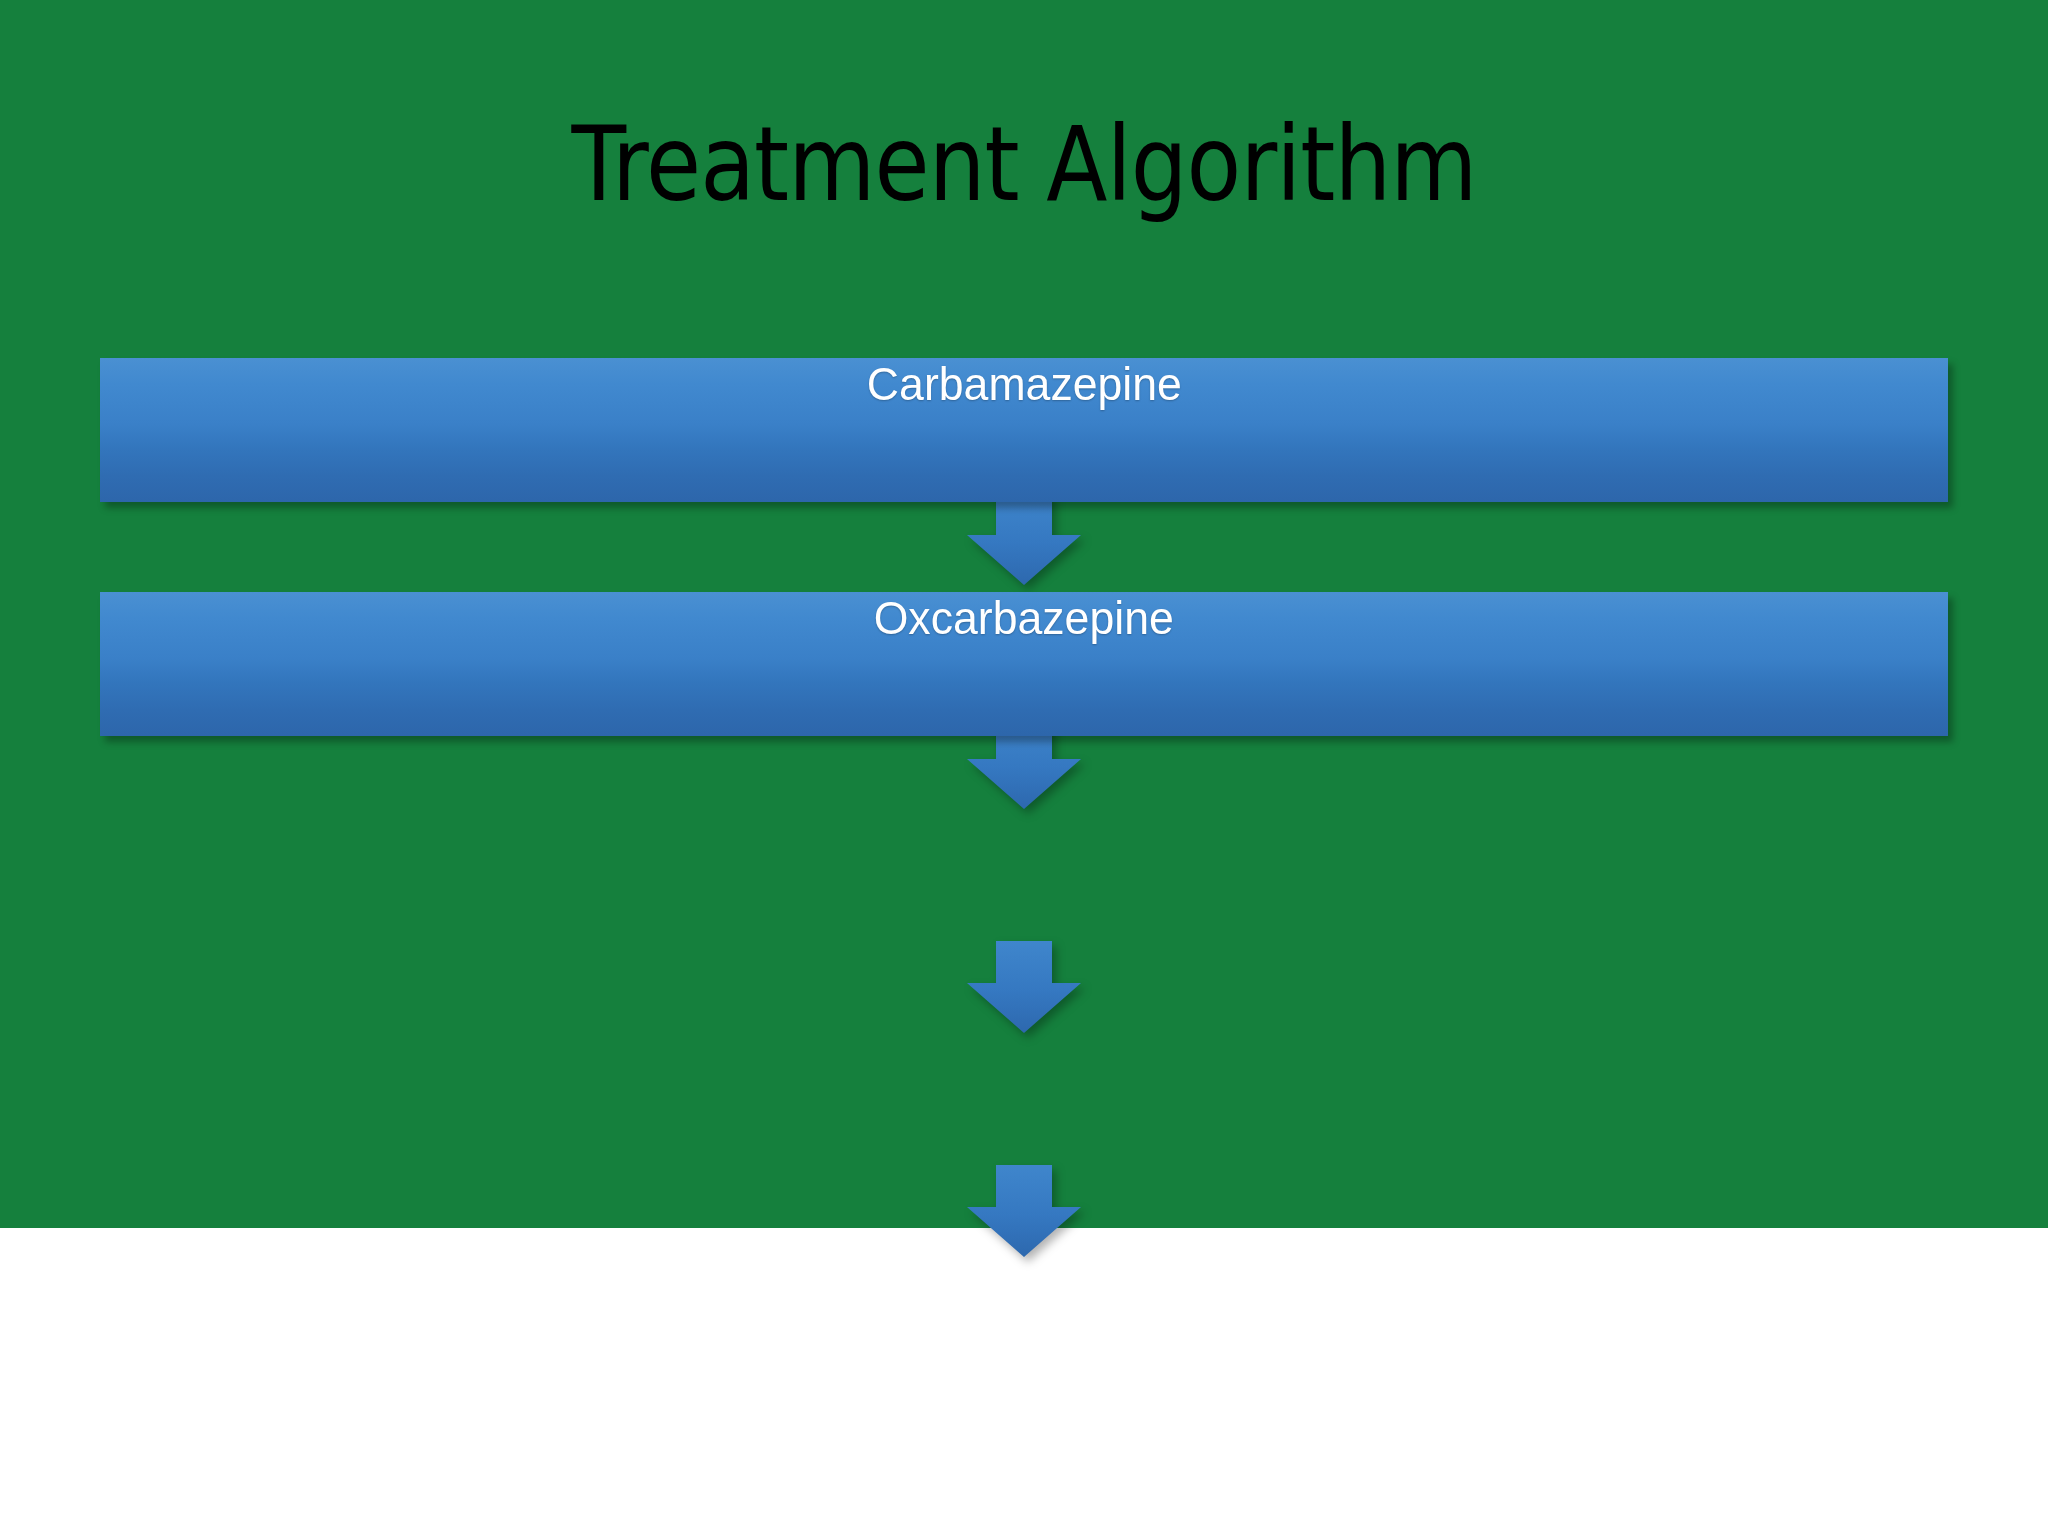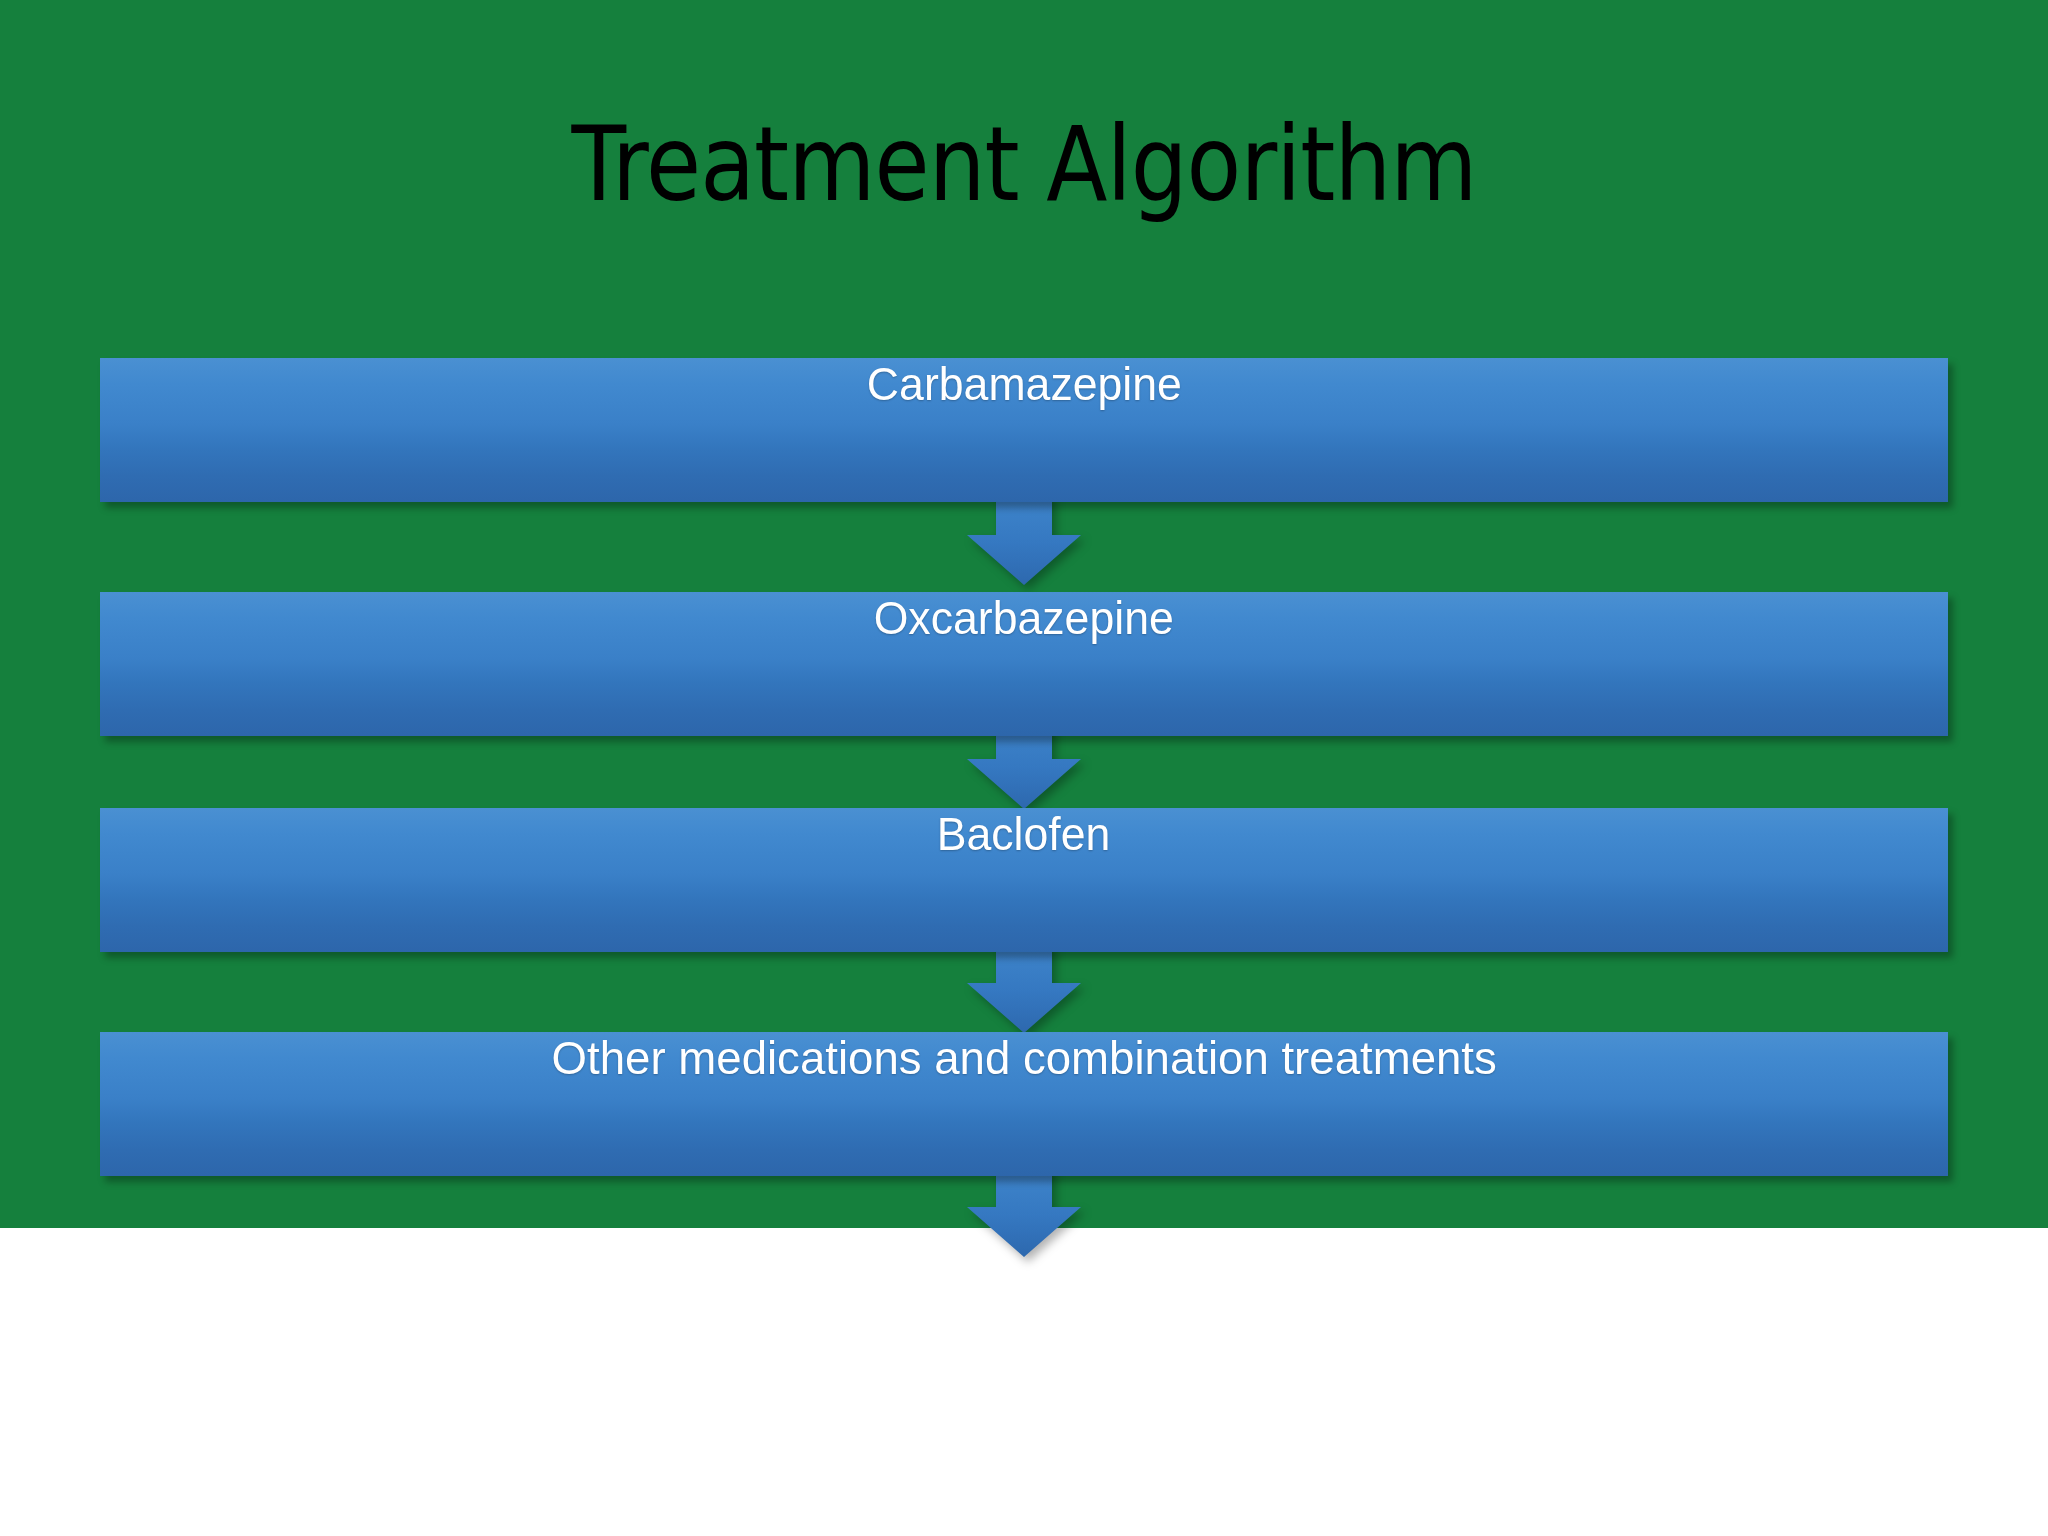--- a/index.html
+++ b/index.html
@@ -152,40 +152,34 @@
           <linearGradient id="agrad2" x1="0" y1="0" x2="0" y2="1">
             <stop offset="0%" stop-color="#3f86cc"></stop>
             <stop offset="55%" stop-color="#3578c1"></stop>
             <stop offset="100%" stop-color="#2d68ae"></stop>
           </linearGradient>
         </defs>
         <polygon points="29,0 85,0 85,42 114,42 57,92 0,42 29,42" fill="url(#agrad2)"></polygon>
       </svg>
     </div>
 
-    <div class="flow-box box-2">
-      <span class="flow-box-label">Baclofen</span>
-    </div>
 
     <div class="flow-arrow arrow-2">
       <svg viewBox="0 0 114 92" xmlns="http://www.w3.org/2000/svg" aria-hidden="true">
         <defs>
           <linearGradient id="agrad3" x1="0" y1="0" x2="0" y2="1">
             <stop offset="0%" stop-color="#3f86cc"></stop>
             <stop offset="55%" stop-color="#3578c1"></stop>
             <stop offset="100%" stop-color="#2d68ae"></stop>
           </linearGradient>
         </defs>
         <polygon points="29,0 85,0 85,42 114,42 57,92 0,42 29,42" fill="url(#agrad3)"></polygon>
       </svg>
     </div>
 
-    <div class="flow-box box-3 box-wide">
-      <span class="flow-box-label">Other medications and combination treatments</span>
-    </div>
 
     <div class="flow-arrow arrow-3">
       <svg viewBox="0 0 114 92" xmlns="http://www.w3.org/2000/svg" aria-hidden="true">
         <defs>
           <linearGradient id="agrad4" x1="0" y1="0" x2="0" y2="1">
             <stop offset="0%" stop-color="#3f86cc"></stop>
             <stop offset="55%" stop-color="#3578c1"></stop>
             <stop offset="100%" stop-color="#2d68ae"></stop>
           </linearGradient>
         </defs>

